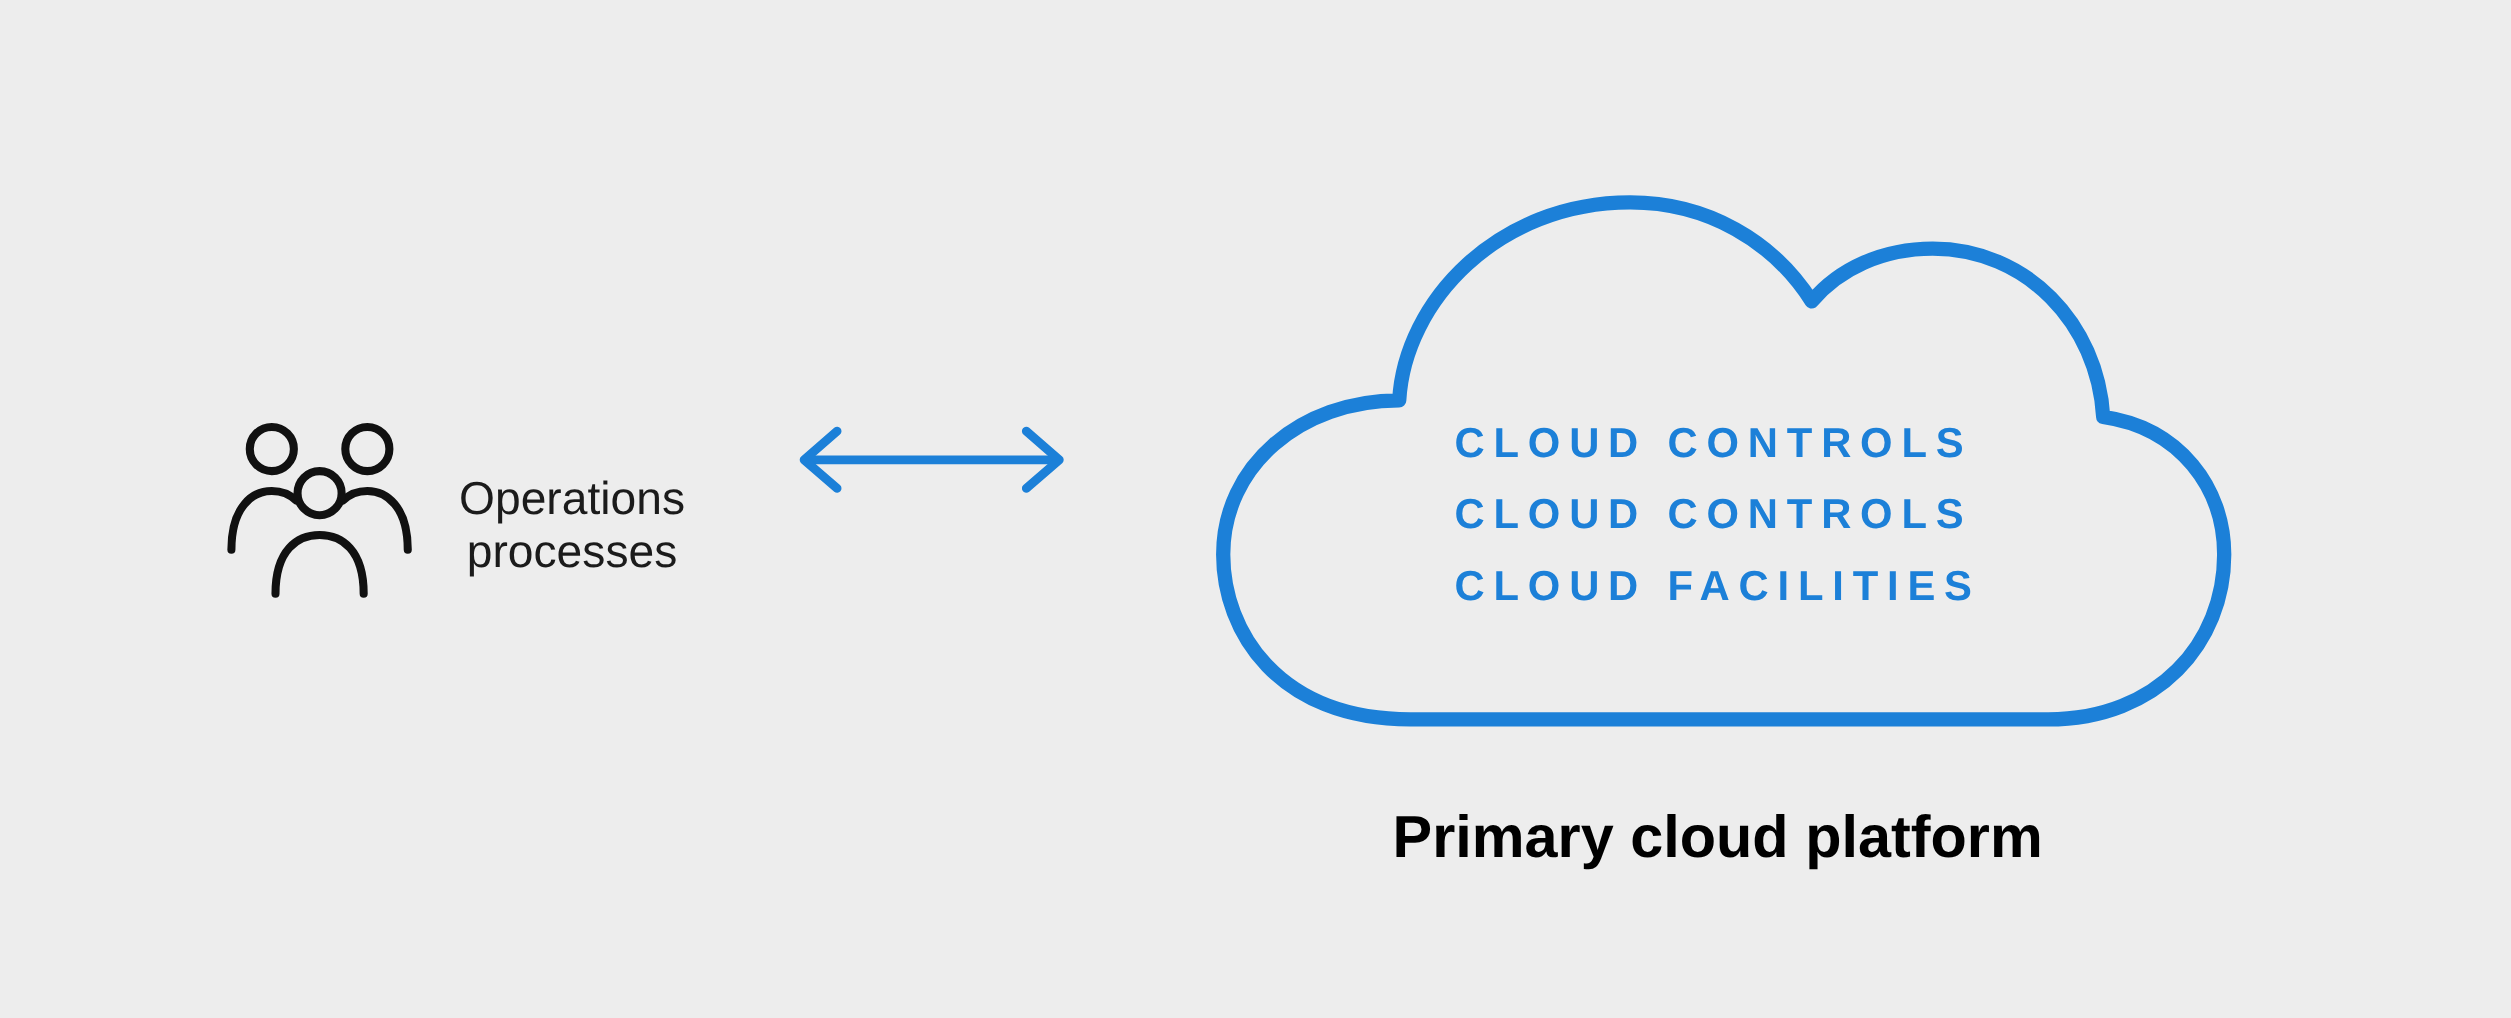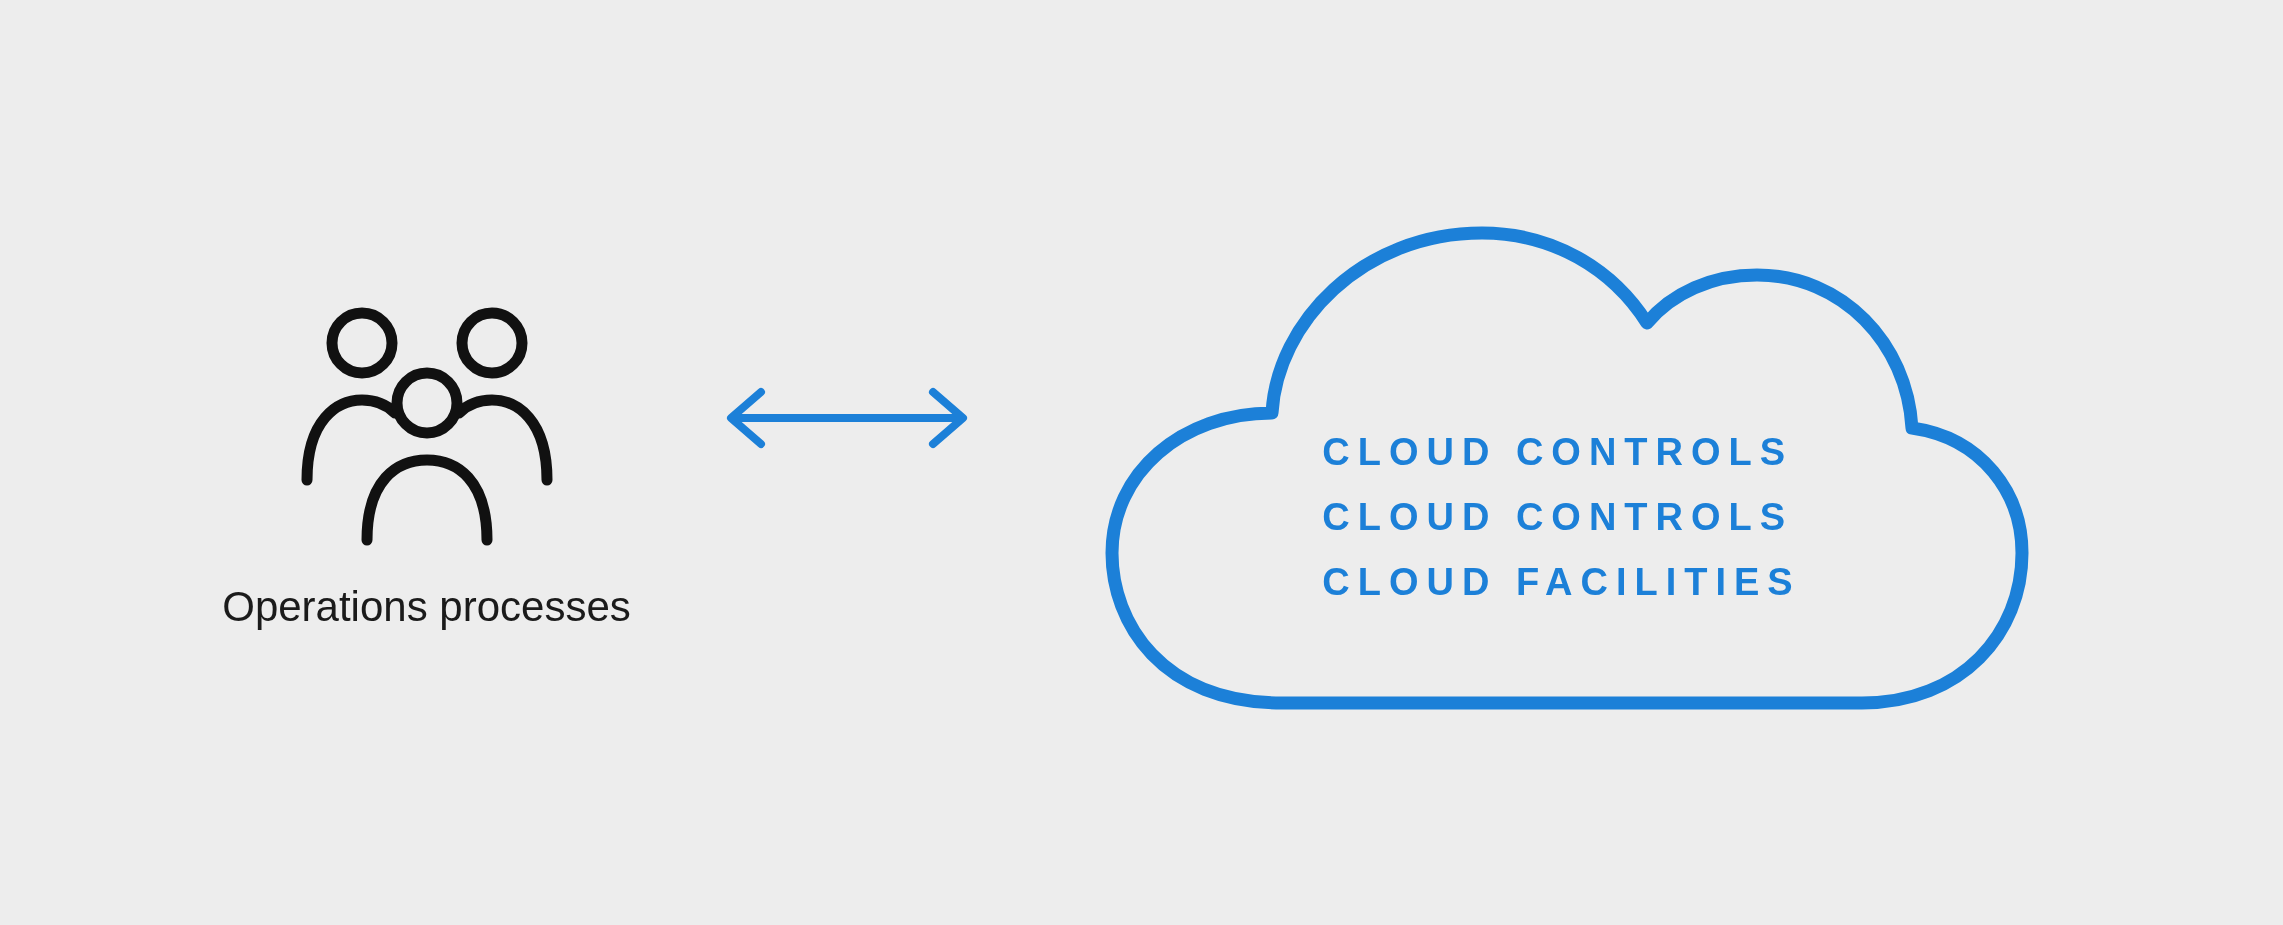--- a/index.html
+++ b/index.html
@@ -14,21 +14,21 @@
     height: 925px;
     background: #ededed;
     position: relative;
     display: flex;
     align-items: center;
     justify-content: center;
     gap: 60px;
   }
   .left-group {
     display: flex;
-    flex-direction: column;
+    flex-direction: row;
     align-items: center;
     width: 460px;
   }
   .people-icon-wrap {
     width: 280px;
     height: 260px;
     display: flex;
     align-items: center;
     justify-content: center;
   }
@@ -139,15 +139,16 @@
           C 900 255 940 310 940 370
           C 940 450 880 520 780 520
           Z"></path>
       </svg>
       <div class="cloud-text">
         <span>CLOUD CONTROLS</span>
         <span>CLOUD CONTROLS</span>
         <span>CLOUD FACILITIES</span>
       </div>
     </div>
+    <div class="cloud-label">Primary cloud platform</div>
   </div>
 
 </div>
 
 </body></html>

